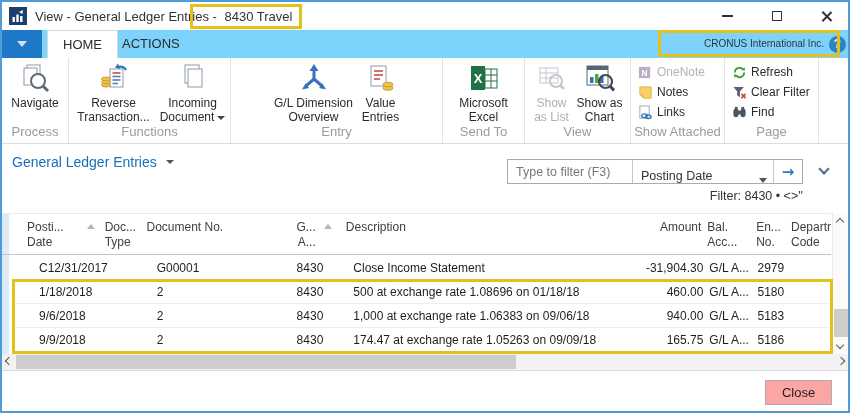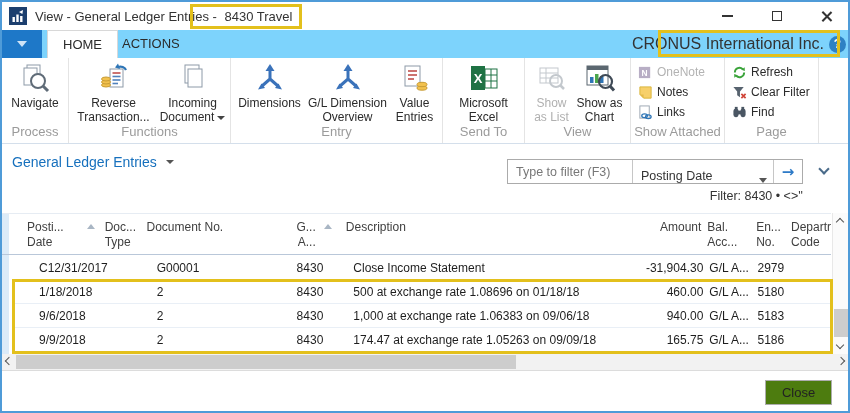--- a/index.html
+++ b/index.html
@@ -21,21 +21,21 @@
   .glyph-close { position:relative; width:12px; height:12px; }
   .glyph-close::before,.glyph-close::after { content:""; position:absolute; left:5px; top:0; width:1.6px; height:13px; background:#333; }
   .glyph-close::before { transform:rotate(45deg); } .glyph-close::after { transform:rotate(-45deg); }
   
   .tabrow { position:absolute; left:0; top:28px; right:0; height:28px; background:#7dd3fc; }
   .appmenu { position:absolute; left:0; top:0; width:40px; height:28px; background:#1e78c8; display:flex; align-items:center; justify-content:center; }
   .caret-down-light { width:0; height:0; border-left:5px solid transparent; border-right:5px solid transparent; border-top:6px solid #cfe4f7; }
   .tab { position:absolute; top:0; height:28px; line-height:28px; font-size:13px; color:#2b2b2b; padding:0 15px; }
   .tab.active { left:45px; background:#fff; border:1px solid #d8d8d8; border-bottom:none; }
   .tab.plain { left:105px; }
-  .company { position:absolute; right:24px; top:0; height:28px; line-height:28px; font-size:16px; color:#333; }
+  .company { position:absolute; right:24px; top:0; height:28px; line-height:28px; font-size:10px; color:#333; }
   .help-badge { position:absolute; right:2px; top:6px; width:17px; height:17px; border-radius:50%; background:#2e81c4; color:#fff; font-size:12px; font-weight:bold; text-align:center; line-height:17px; }
   
   .ribbon { position:absolute; left:0; top:56px; right:0; height:86px; display:flex; border-bottom:1px solid #d4dfeb; background:#fff; }
   .rgroup { position:relative; height:100%; border-right:1px solid #e4e4e4; display:flex; flex-direction:column; }
   .rgroup-buttons { flex:1; display:flex; justify-content:center; align-items:flex-start; padding-top:2px; }
   .rgroup-label { text-align:center; color:#9b9b9b; font-size:13px; padding-bottom:4px; white-space:nowrap; }
   .bigbtn { display:flex; flex-direction:column; align-items:center; padding-top:2px; }
   .bigbtn .bicon { width:32px; height:32px; display:block; }
   .bigbtn .blabel { font-size:12px; line-height:14px; text-align:center; color:#2b2b2b; margin-top:2px; }
   .bigbtn.disabled .blabel { color:#b0b0b0; }
@@ -77,21 +77,21 @@
   .vs-up { transform:rotate(-135deg); top:6px; }
   .vs-down { transform:rotate(45deg); bottom:6px; }
   .vs-thumb { position:absolute; left:1px; top:96px; width:14px; height:28px; background:#cdcdcd; }
   .hscroll { position:absolute; left:0; right:0; top:352px; height:16px; background:#f2f2f2; }
   .hscroll .chev { border-color:#555; width:6px; height:6px; border-width:1.5px; position:absolute; top:4px; }
   .hs-left { transform:rotate(135deg); left:4px; }
   .hs-right { transform:rotate(-45deg); right:4px; }
   .hs-thumb { position:absolute; left:14px; top:1px; width:500px; height:14px; background:#cdcdcd; }
   
   .footer { position:absolute; left:0; right:0; top:368px; bottom:0; background:#fff; border-top:1px solid #dcdcdc; }
-  .close-btn { position:absolute; right:16px; top:9px; width:67px; height:25px; background:#4d7c0f; border:1px solid #adadad; font-family:"Liberation Sans",sans-serif; font-size:13px; color:#222; }
+  .close-btn { position:absolute; right:16px; top:9px; width:67px; height:25px; background:#fca5a5; border:1px solid #adadad; font-family:"Liberation Sans",sans-serif; font-size:13px; color:#222; }
   
   .anno { position:absolute; border:3px solid #e3c01c; background:transparent; pointer-events:none; }
   .anno-title { left:188px; top:2px; width:112px; height:25px; }
   .anno-company { left:656px; top:28px; width:182px; height:27px; }
   .anno-rows { left:10px; top:277px; width:821px; height:75px; }
 </style>
 </head>
 <body>
 
 <div class="window">
@@ -178,29 +178,20 @@
 
     <div class="rgroup" style="width:212px">
       <div class="rgroup-buttons">
         <div class="bigbtn">
           <svg class="bicon" viewBox="0 0 32 32">
             <path d="M16 8 V17 M16 17 L8 24 M16 17 L24 24" fill="none" stroke="#3a72ba" stroke-width="3"></path>
             <path d="M16 2 L11.5 9 L20.5 9 Z" fill="#3a72ba"></path>
             <path d="M4 27.5 L11 26 L7.5 21.5 Z" fill="#3a72ba"></path>
             <path d="M28 27.5 L24.5 21.5 L21 26 Z" fill="#3a72ba"></path>
           </svg>
-          <span class="blabel" style="width:68px">Dimensions</span>
-        </div>
-        <div class="bigbtn">
-          <svg class="bicon" viewBox="0 0 32 32">
-            <path d="M16 8 V17 M16 17 L8 24 M16 17 L24 24" fill="none" stroke="#3a72ba" stroke-width="3"></path>
-            <path d="M16 2 L11.5 9 L20.5 9 Z" fill="#3a72ba"></path>
-            <path d="M4 27.5 L11 26 L7.5 21.5 Z" fill="#3a72ba"></path>
-            <path d="M28 27.5 L24.5 21.5 L21 26 Z" fill="#3a72ba"></path>
-          </svg>
           <span class="blabel" style="width:88px">G/L Dimension Overview</span>
         </div>
         <div class="bigbtn">
           <svg class="bicon" viewBox="0 0 32 32">
             <rect x="6" y="4" width="15" height="20" fill="#fff" stroke="#8d9aa8"></rect>
             <line x1="9" y1="9" x2="18" y2="9" stroke="#c0504d" stroke-width="1.6"></line>
             <line x1="9" y1="13" x2="18" y2="13" stroke="#c0504d" stroke-width="1.6"></line>
             <line x1="9" y1="17" x2="15" y2="17" stroke="#c0504d" stroke-width="1.6"></line>
             <ellipse cx="23" cy="26" rx="5" ry="2.2" fill="#f2c14e" stroke="#c89c35"></ellipse>
             <ellipse cx="23" cy="22.5" rx="5" ry="2.2" fill="#f2c14e" stroke="#c89c35"></ellipse>

